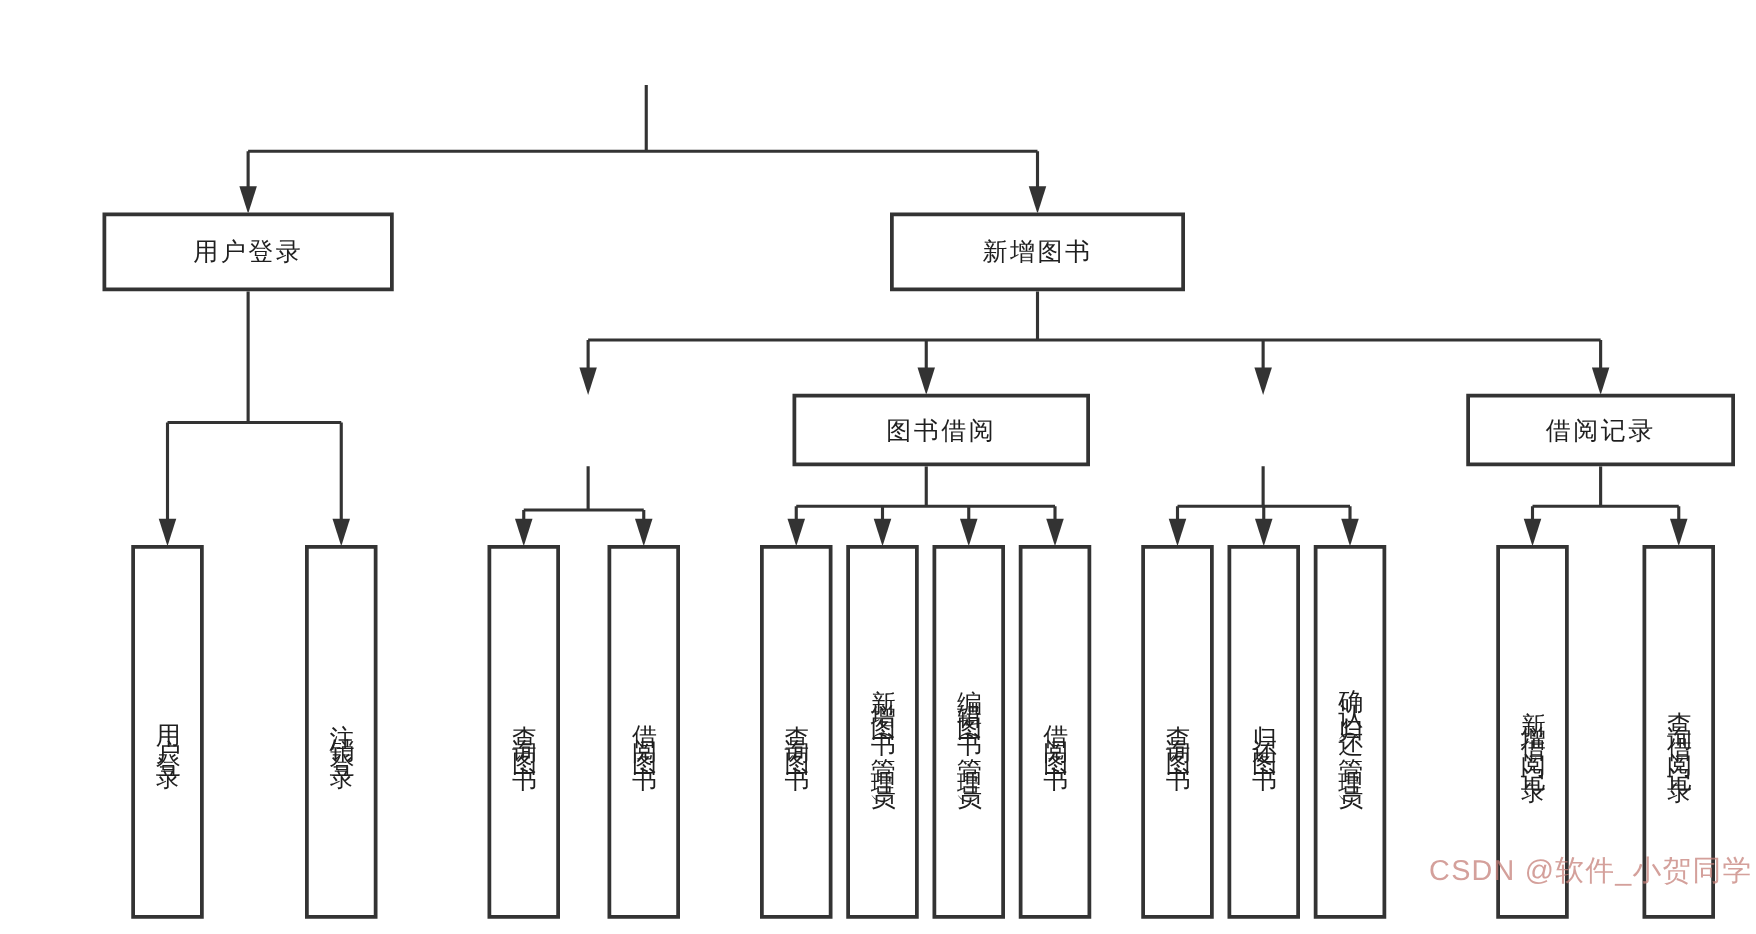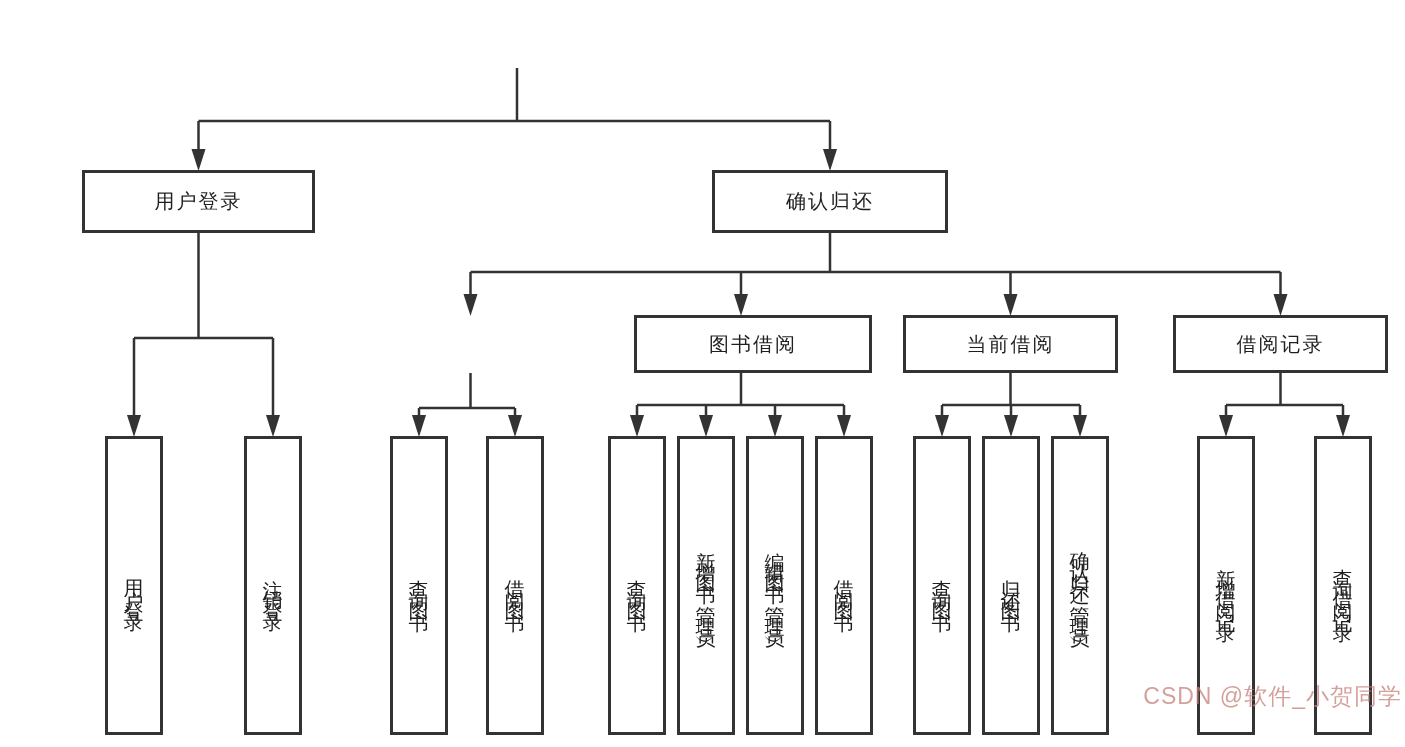--- a/index.html
+++ b/index.html
@@ -75,28 +75,25 @@
     <polygon points="1073,415 1087,415 1080,437"></polygon>
     <polygon points="1219,415 1233,415 1226,437"></polygon>
     <polygon points="1336,415 1350,415 1343,437"></polygon>
   </svg>
 
 
   <div class="box" style="left:82px;top:170px;width:233px;height:63px;">
     <span class="h-label">用户登录</span>
   </div>
   <div class="box" style="left:712px;top:170px;width:236px;height:63px;">
-    <span class="h-label">确认归还</span>
+    <span class="h-label">新增图书</span>
   </div>
 
   <div class="box" style="left:634px;top:315px;width:238px;height:58px;">
     <span class="h-label">图书借阅</span>
-  </div>
-  <div class="box" style="left:903px;top:315px;width:215px;height:58px;">
-    <span class="h-label">当前借阅</span>
   </div>
   <div class="box" style="left:1173px;top:315px;width:215px;height:58px;align-items:center;">
     <span class="h-label">借阅记录</span>
   </div>
 
   <div class="box vbox" style="left:105px;">
     <span class="v-label">用户登录</span>
   </div>
   <div class="box vbox" style="left:244px;">
     <span class="v-label">注销登录</span>

